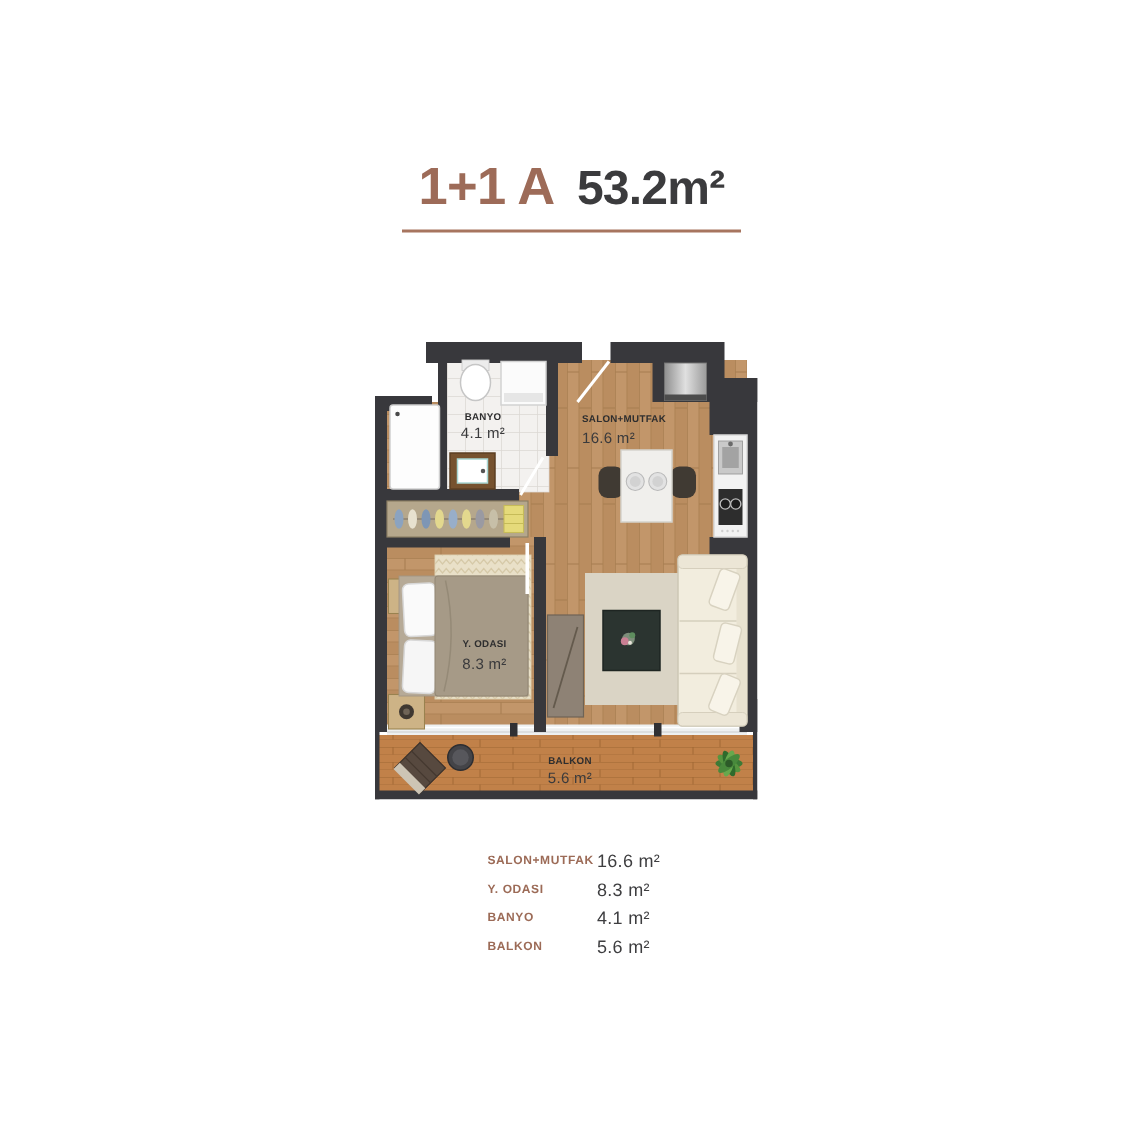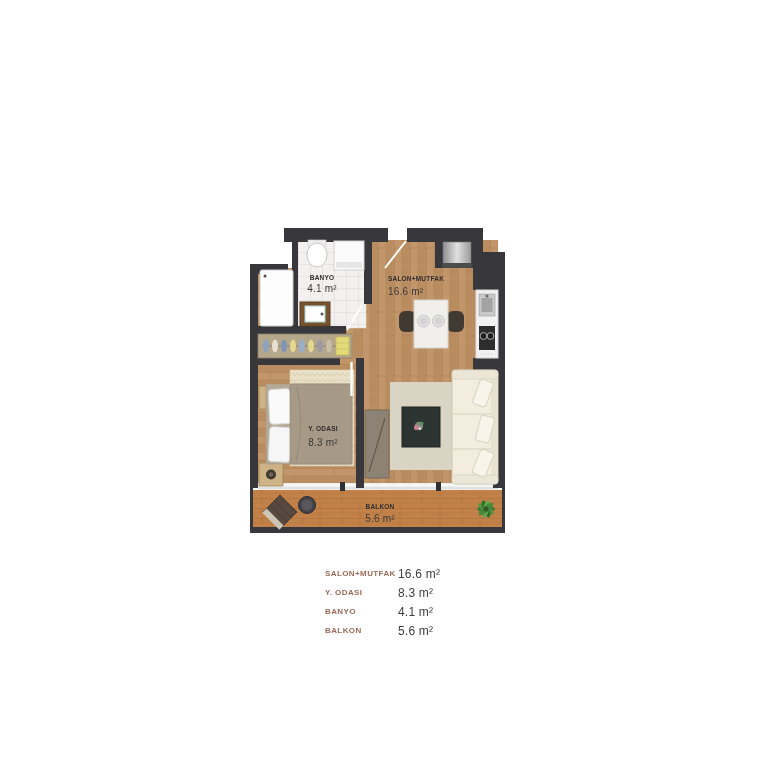--- a/index.html
+++ b/index.html
@@ -20,20 +20,24 @@
   .legend{position:absolute;left:325px;top:564px;}
   .legend-row{display:flex;align-items:center;height:19px;}
   .legend-label{width:73px;font-size:8px;font-weight:bold;color:#9c6b57;letter-spacing:0.4px;}
   .legend-value{font-size:12px;color:#3e3e40;letter-spacing:0.2px;}
 </style>
 </head>
 <body>
 
 <div class="page">
 
+  <div class="header">
+    <span class="unit">1+1 A</span><span class="area">53.2m²</span>
+    <div class="divider"></div>
+  </div>
 
   <div class="plan-wrap">
   <svg viewBox="0 0 255 305" xmlns="http://www.w3.org/2000/svg">
     <defs>
       <pattern id="woodV" width="16" height="64" patternUnits="userSpaceOnUse">
         <rect width="16" height="64" fill="#c2966a"></rect>
         <rect x="8" width="8" height="64" fill="#ba8d60"></rect>
         <line x1="0" y1="0" x2="0" y2="64" stroke="#a87e51" stroke-width="1"></line>
         <line x1="8" y1="0" x2="8" y2="64" stroke="#ae8355" stroke-width="0.7"></line>
         <line x1="0" y1="20" x2="8" y2="20" stroke="#a87e51" stroke-width="0.7"></line>

